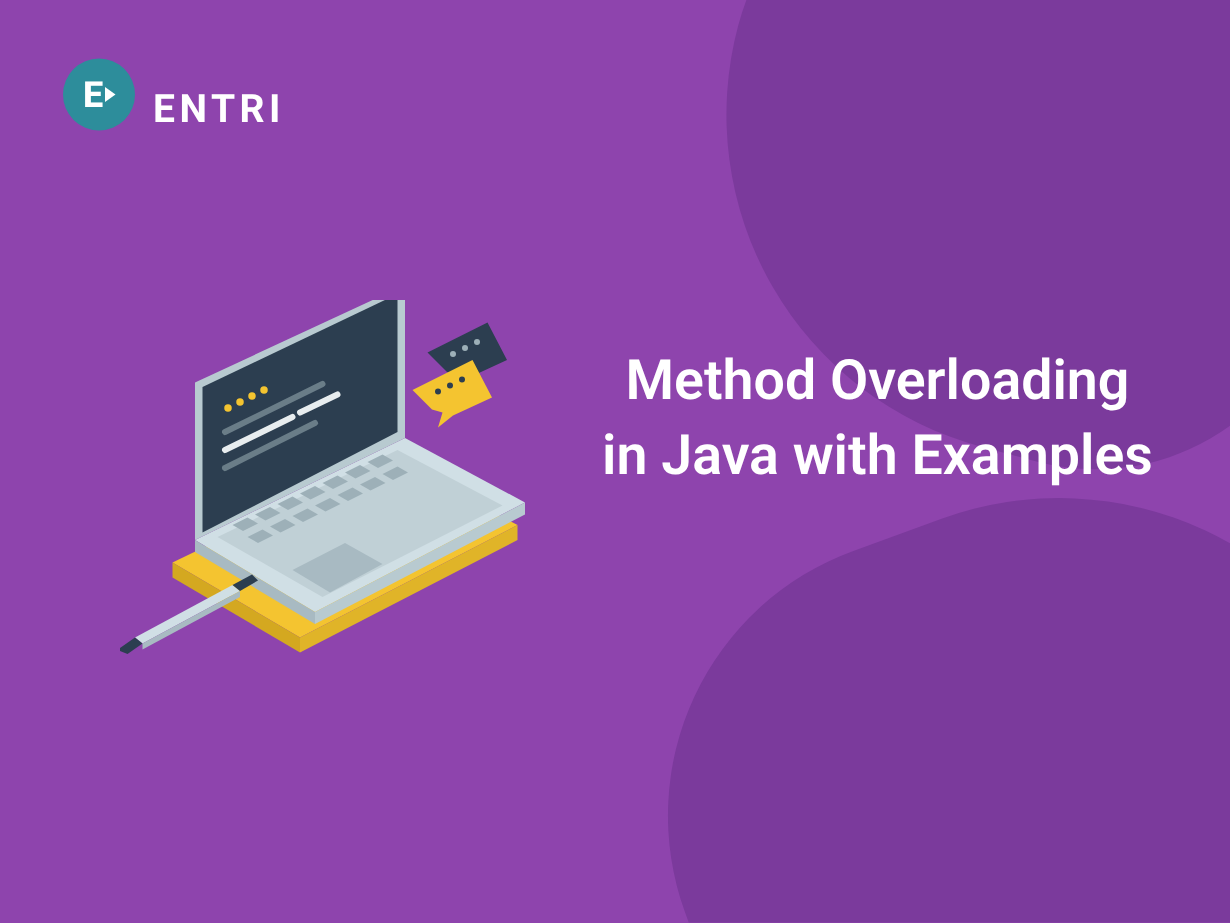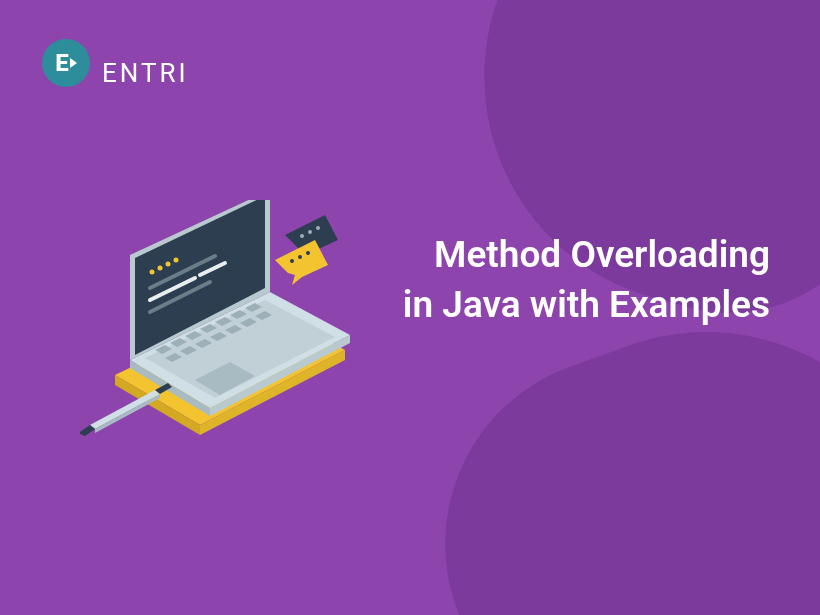--- a/index.html
+++ b/index.html
@@ -62,21 +62,21 @@
     .logo-play {
       width: 0;
       height: 0;
       border-top: 5px solid transparent;
       border-bottom: 5px solid transparent;
       border-left: 7px solid #fff;
       margin-left: 2px;
     }
     .logo-text {
       color: #fff;
-      font-weight: 400;
+      font-weight: 700;
       font-size: 26px;
       letter-spacing: 3px;
       margin-top: 20px;
     }
     .illustration {
       position: absolute;
       left: 80px;
       top: 200px;
       width: 300px;
       height: 260px;
@@ -84,21 +84,21 @@
     }
     .title {
       position: absolute;
       right: 50px;
       top: 230px;
       width: 370px;
       color: #fff;
       font-size: 37px;
       font-weight: 600;
       line-height: 1.35;
-      text-align: right;
+      text-align: center;
       z-index: 10;
     }
   </style>
 </head>
 <body>
 
 <div class="bg-shape-1"></div>
 <div class="bg-shape-2"></div>
 
 <div class="logo-container">

